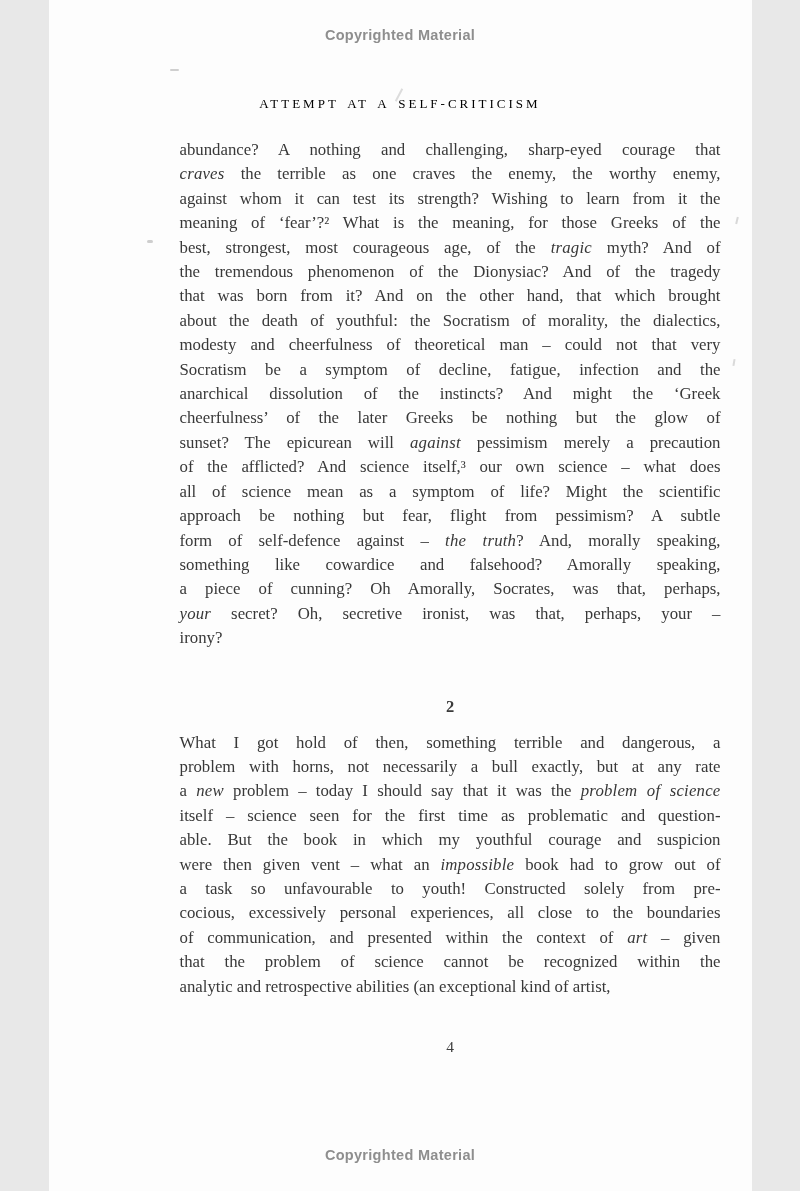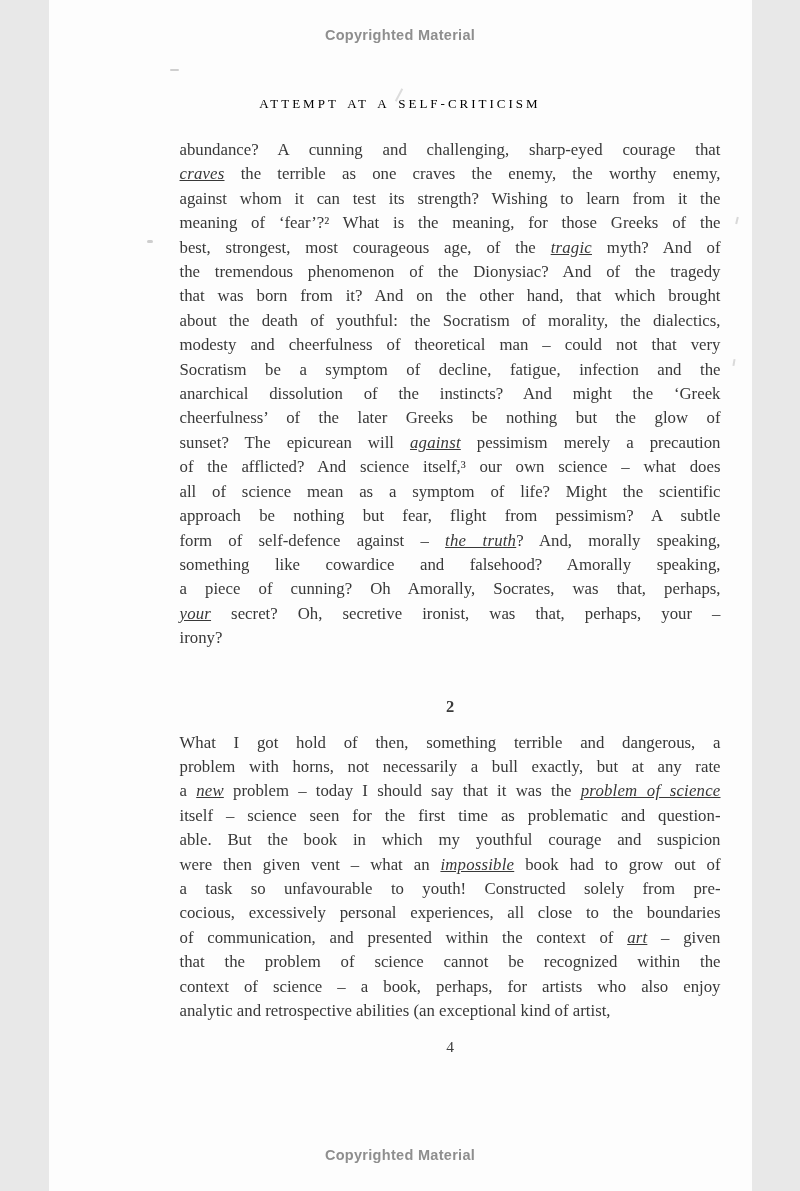--- a/index.html
+++ b/index.html
@@ -57,21 +57,20 @@
     text-align: justify;
     text-align-last: justify;
     white-space: normal;
   }
   .paragraph .line.last {
     text-align-last: left;
   }
   .paragraph i {
     font-style: italic;
     letter-spacing: 0.2px;
-    text-decoration: underline;
   }
 
   .section-number {
     text-align: center;
     font-weight: 700;
     font-size: 16.5px;
     line-height: 24px;
     margin: 44px 0 12px 0;
     color: #3a3a3a;
   }
@@ -104,21 +103,21 @@
   <div class="artifact dash-top"></div>
   <div class="artifact scratch"></div>
   <div class="artifact margin-dot"></div>
   <div class="artifact tick-1"></div>
   <div class="artifact tick-2"></div>
 
   <div class="running-head">ATTEMPT AT A SELF-CRITICISM</div>
 
   <div class="text-block">
     <div class="paragraph">
-        <div class="line">abundance? A cunning and challenging, sharp-eyed courage that</div>
+        <div class="line">abundance? A nothing and challenging, sharp-eyed courage that</div>
         <div class="line"><i>craves</i> the terrible as one craves the enemy, the worthy enemy,</div>
         <div class="line">against whom it can test its strength? Wishing to learn from it the</div>
         <div class="line">meaning of ‘fear’?² What is the meaning, for those Greeks of the</div>
         <div class="line">best, strongest, most courageous age, of the <i>tragic</i> myth? And of</div>
         <div class="line">the tremendous phenomenon of the Dionysiac? And of the tragedy</div>
         <div class="line">that was born from it? And on the other hand, that which brought</div>
         <div class="line">about the death of youthful: the Socratism of morality, the dialectics,</div>
         <div class="line">modesty and cheerfulness of theoretical man – could not that very</div>
         <div class="line">Socratism be a symptom of decline, fatigue, infection and the</div>
         <div class="line">anarchical dissolution of the instincts? And might the ‘Greek</div>
@@ -140,21 +139,20 @@
         <div class="line">What I got hold of then, something terrible and dangerous, a</div>
         <div class="line">problem with horns, not necessarily a bull exactly, but at any rate</div>
         <div class="line">a <i>new</i> problem – today I should say that it was the <i>problem of science</i></div>
         <div class="line">itself – science seen for the first time as problematic and question-</div>
         <div class="line">able. But the book in which my youthful courage and suspicion</div>
         <div class="line">were then given vent – what an <i>impossible</i> book had to grow out of</div>
         <div class="line">a task so unfavourable to youth! Constructed solely from pre-</div>
         <div class="line">cocious, excessively personal experiences, all close to the boundaries</div>
         <div class="line">of communication, and presented within the context of <i>art</i> – given</div>
         <div class="line">that the problem of science cannot be recognized within the</div>
-        <div class="line">context of science – a book, perhaps, for artists who also enjoy</div>
         <div class="line last">analytic and retrospective abilities (an exceptional kind of artist,</div>
       </div>
   </div>
 
   <div class="page-number">4</div>
 
   <div class="copyright bottom">Copyrighted Material</div>
 
 </div>
 

